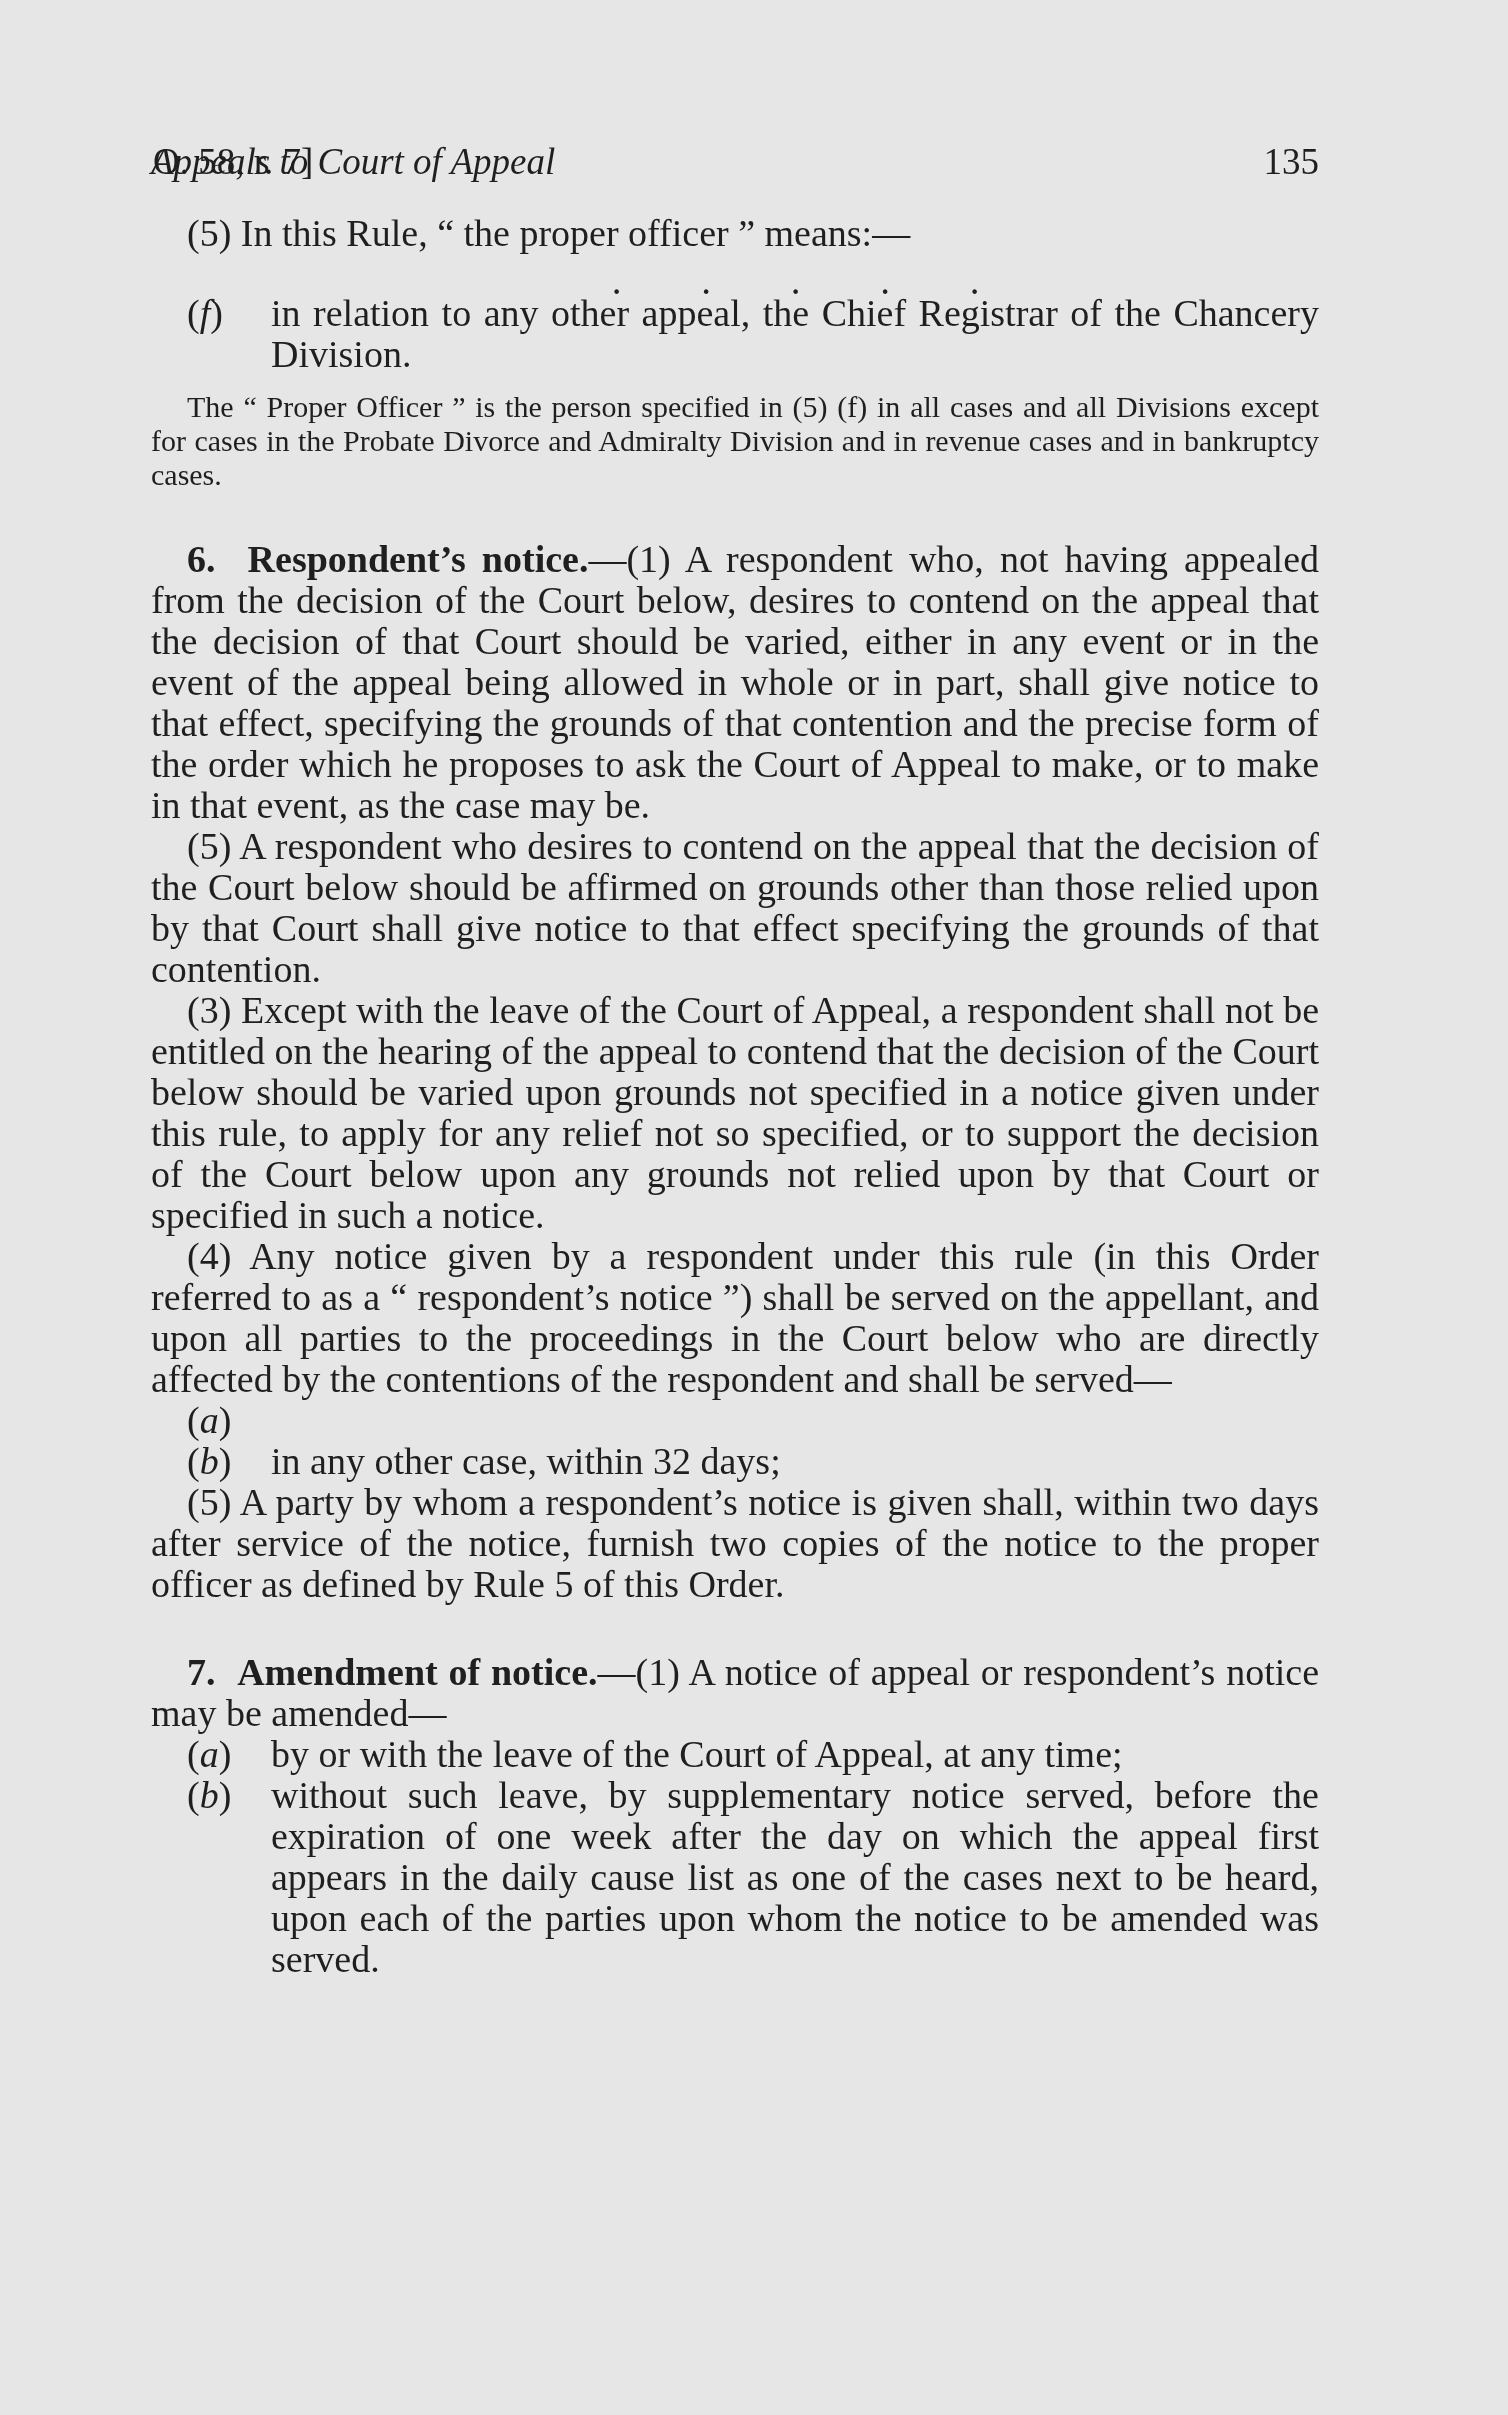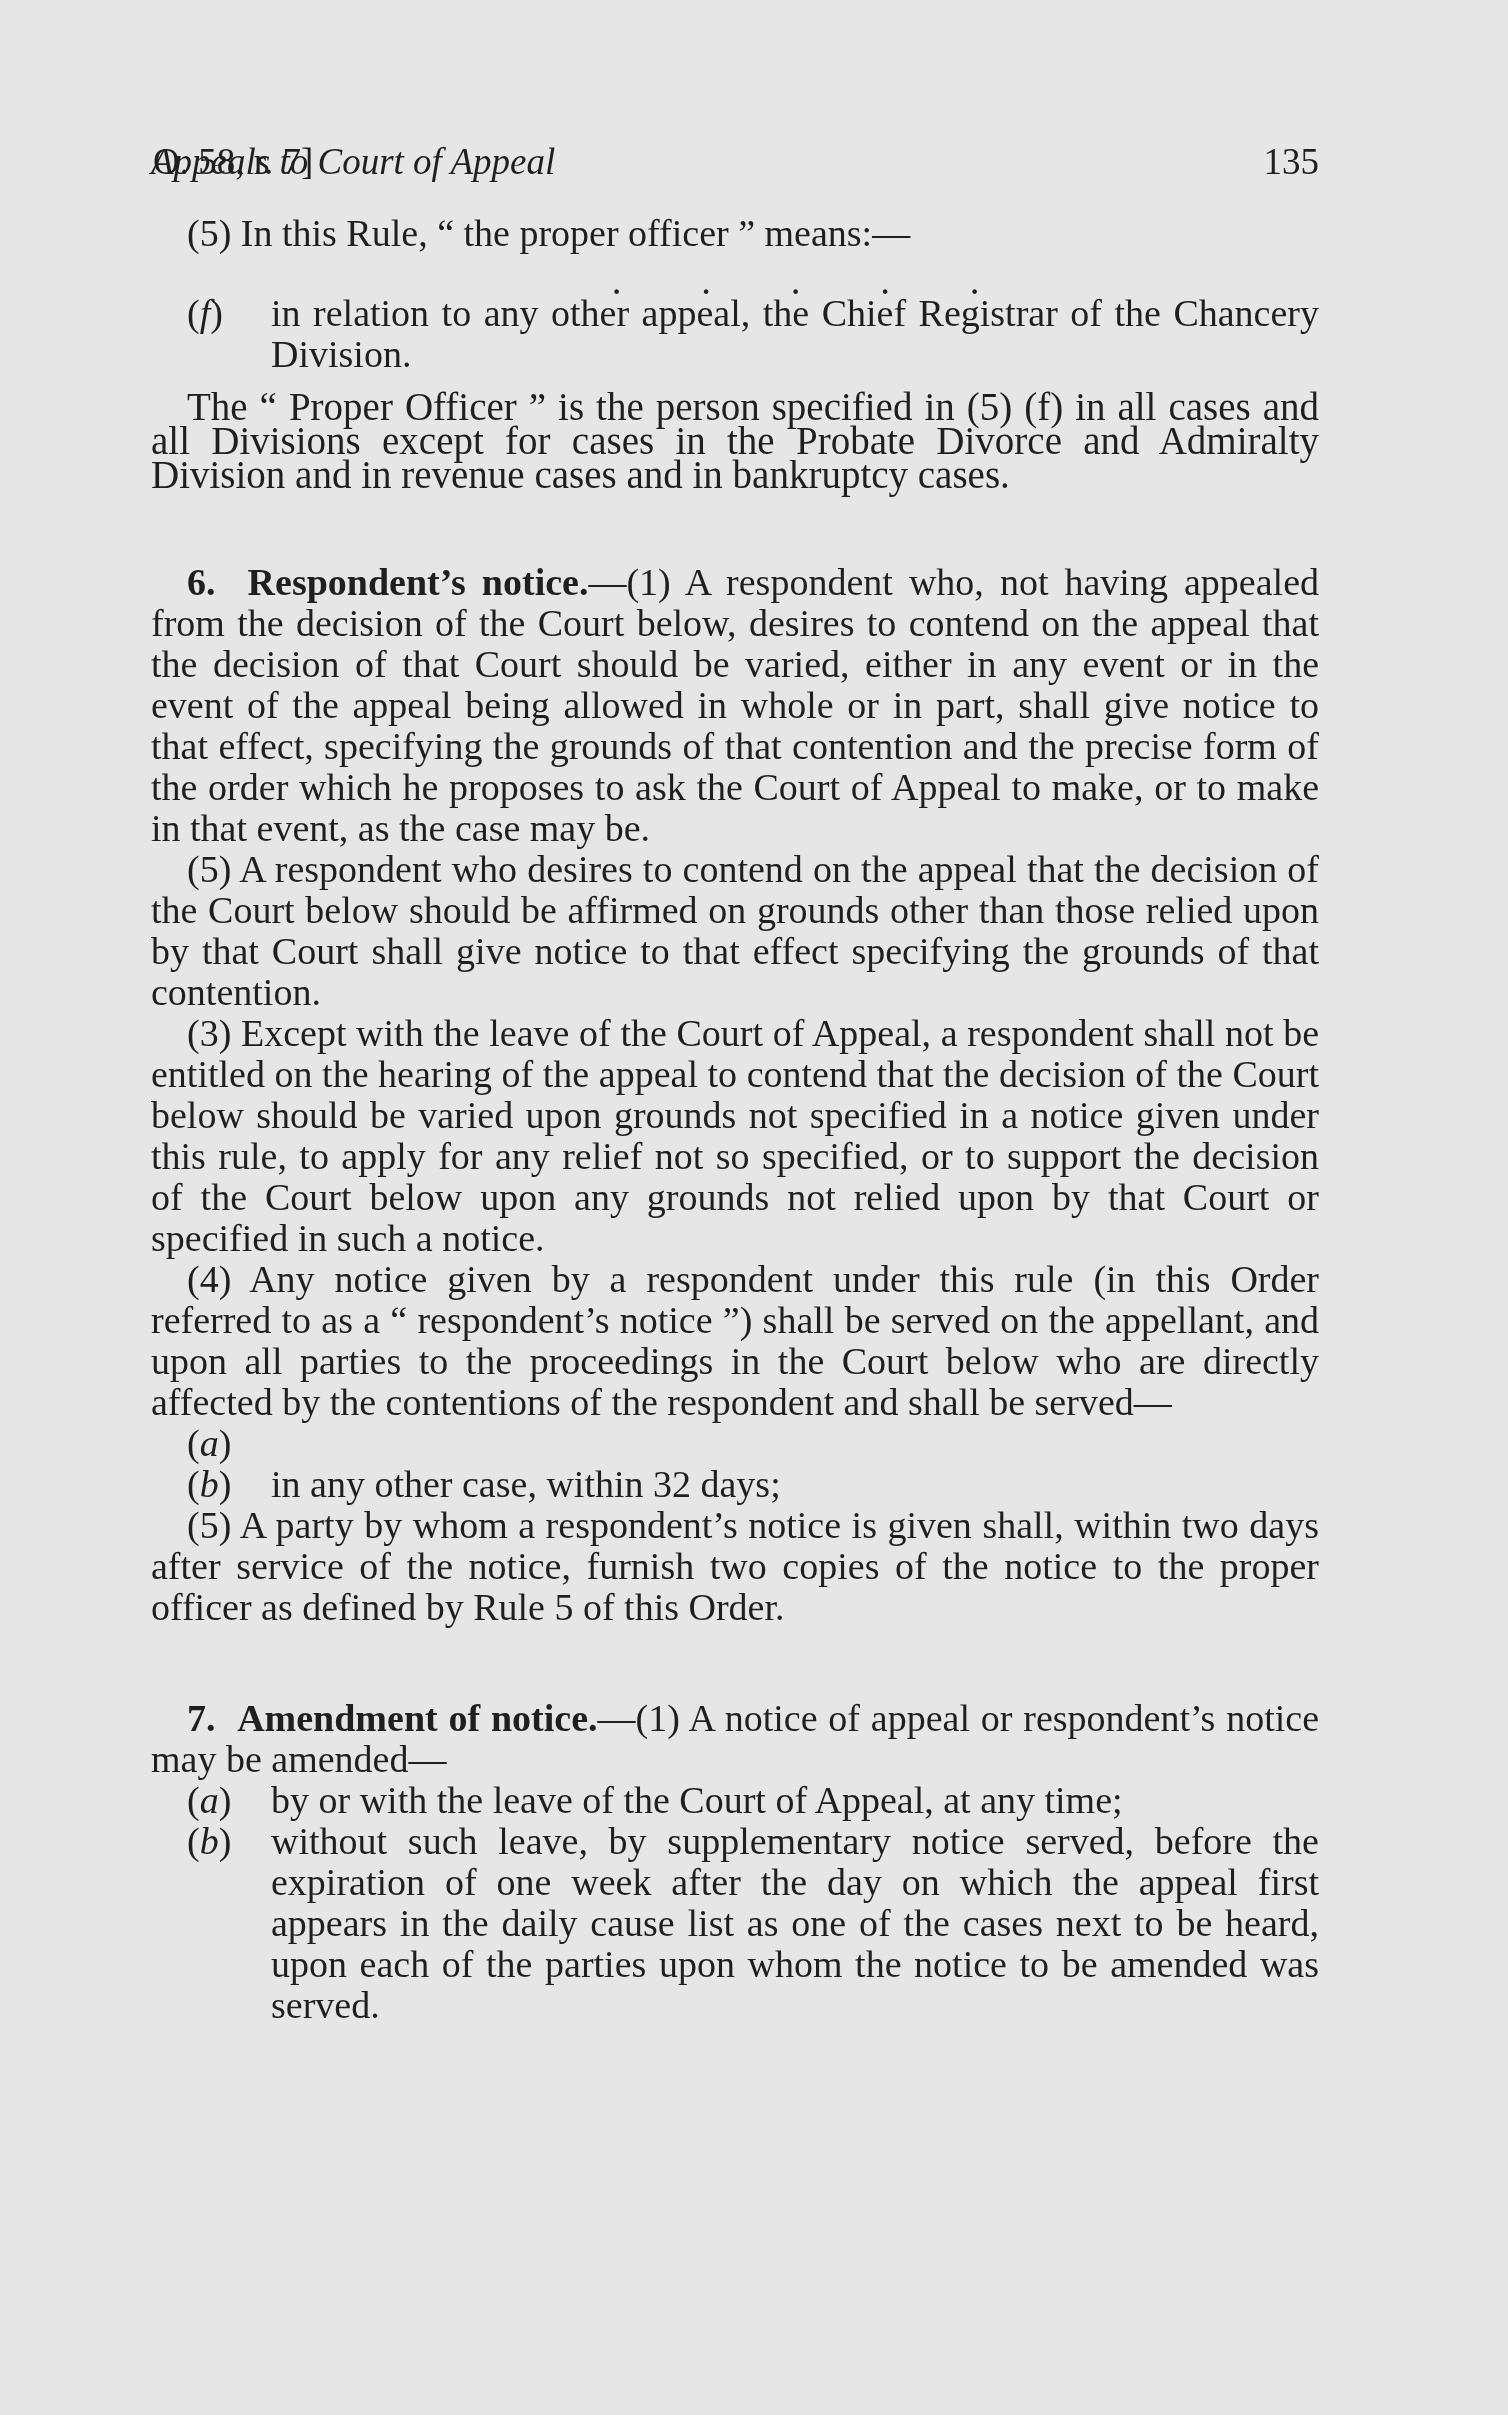--- a/index.html
+++ b/index.html
@@ -20,22 +20,22 @@
   .runhead .center { position: absolute; left: 0; right: 0; top: 0; text-align: left; font-style: italic; padding-right: 107px; }
   .runhead .right { position: absolute; right: 0; top: 0; }
   p { margin: 0; }
   .body { font-size: 38px; line-height: 41px; text-align: justify; text-align-last: auto; }
   .defn { margin-top: 27px; padding-left: 36px; }
   .dots { text-align: center; letter-spacing: 35px; font-size: 39px; line-height: 25px; margin-top: 13.7px; padding-left: 293px; padding-right: 137px; }
   .fitem { display: flex; margin-top: 0px; padding-left: 36px; }
   .lbl { width: 84px; flex: 0 0 84px; font-style: normal; }
   .lbl i { font-style: italic; }
   .ftext { flex: 1; }
-  .note { font-size: 39px; line-height: 34px; margin-top: 15.6px; text-align: justify; text-indent: 36px; }
-  .section { margin-top: 70px; }
+  .note { font-size: 30px; line-height: 34px; margin-top: 15.6px; text-align: justify; text-indent: 36px; }
+  .section { margin-top: 47px; }
   .para { text-indent: 36px; }
   .item { display: flex; padding-left: 36px; }
   .item .lbl { width: 84px; flex: 0 0 84px; }
   .item .itext { flex: 1; }
   b { font-weight: bold; }
   .last { text-align-last: left; }
 </style>
 </head>
 <body>
 

